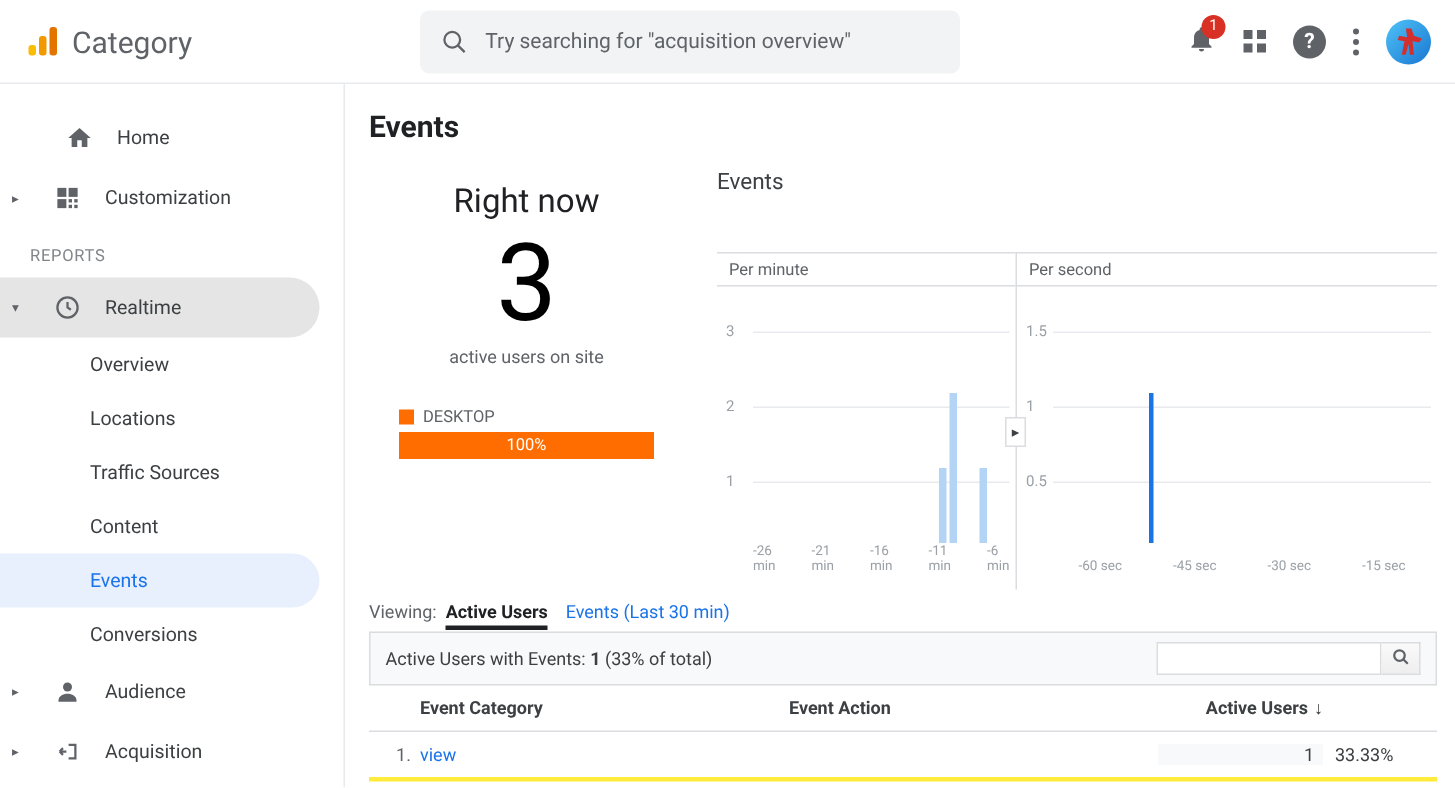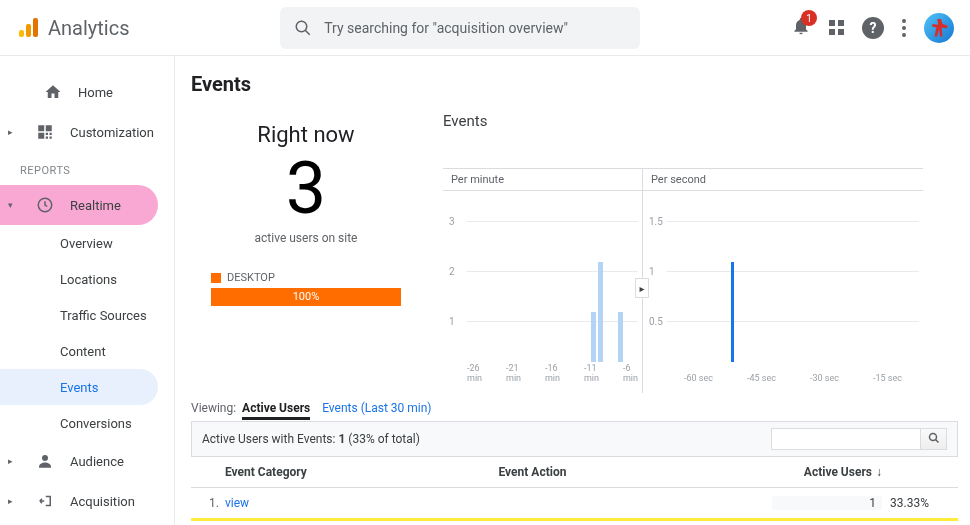--- a/index.html
+++ b/index.html
@@ -14,27 +14,27 @@
 .notif { position: relative; }
 .notif-badge { position: absolute; top: -6px; right: -6px; background: #d93025; color: #fff; width: 16px; height: 16px; border-radius: 50%; font-size: 10px; display: flex; align-items: center; justify-content: center; }
 .apps-icon { display: grid; grid-template-columns: repeat(2,6px); grid-template-rows: repeat(2,6px); gap: 3px; }
 .apps-icon span { background: #5f6368; }
 .help-icon { width: 22px; height: 22px; background: #5f6368; border-radius: 50%; color: #fff; display: flex; align-items: center; justify-content: center; font-size: 14px; font-weight: bold; }
 .kebab { display: flex; flex-direction: column; gap: 3px; }
 .kebab span { width: 4px; height: 4px; background: #5f6368; border-radius: 50%; }
 .avatar { width: 30px; height: 30px; border-radius: 50%; background: linear-gradient(135deg,#4fc3f7,#1976d2); display: flex; align-items: center; justify-content: center; }
 .avatar-runner { width: 18px; height: 18px; background: #d32f2f; clip-path: polygon(40% 0,60% 0,70% 30%,100% 40%,90% 55%,65% 50%,70% 100%,55% 100%,50% 60%,40% 100%,25% 100%,35% 50%,10% 45%,15% 30%,45% 35%); }
 .body { display: flex; height: calc(100% - 56px); }
-.sidebar { width: 175px; border-right: 1px solid #e8eaed; padding-top: 16px; overflow-y: auto; }
+.sidebar { width: 230px; border-right: 1px solid #e8eaed; padding-top: 16px; overflow-y: auto; }
 .nav-item { display: flex; align-items: center; height: 40px; padding: 0 20px; gap: 16px; cursor: pointer; color: #3c4043; }
 .nav-item.expand::before { content: "▸"; font-size: 9px; color: #5f6368; margin-left: -12px; width: 12px; }
 .nav-item.expanded::before { content: "▾"; }
 .nav-icon { width: 18px; height: 18px; display: flex; align-items: center; justify-content: center; color: #5f6368; }
 .nav-section-label { font-size: 11px; color: #80868b; padding: 12px 20px 8px; letter-spacing: 0.5px; }
-.nav-item.pill { background: #f9a8d4; border-radius: 0 20px 20px 0; margin-right: 16px; }
+.nav-item.pill { background: #e5e5e5; border-radius: 0 20px 20px 0; margin-right: 16px; }
 .subnav { padding-left: 60px; }
 .subnav-item { height: 36px; display: flex; align-items: center; cursor: pointer; color: #3c4043; }
 .subnav-item.active { background: #e8f0fe; color: #1a73e8; border-radius: 0 20px 20px 0; margin-right: 16px; padding-left: 60px; margin-left: -60px; }
 .main { flex: 1; overflow: auto; padding: 16px 12px 0 16px; }
 .page-title { font-size: 20px; font-weight: 700; color: #202124; margin-bottom: 16px; }
 .top-panels { display: flex; gap: 22px; }
 .right-now-panel { width: 230px; text-align: center; padding-top: 10px; }
 .right-now-panel h3 { font-size: 22px; font-weight: 400; color: #202124; }
 .big-num { font-size: 72px; font-weight: 400; color: #000; line-height: 1; margin: 6px 0; }
 .active-label { font-size: 12px; color: #5f6368; margin-bottom: 26px; }
@@ -77,21 +77,21 @@
 </head>
 <body>
 
 <div class="header">
   <div class="logo-wrap">
     <svg class="logo-svg" viewBox="0 0 24 24">
         <rect x="3" y="14" width="5" height="7" rx="2" fill="#fbbc04"></rect>
         <rect x="10" y="8" width="5" height="13" rx="2" fill="#f29900"></rect>
         <rect x="17" y="2" width="5" height="19" rx="2" fill="#e37400"></rect>
       </svg>
-    <span class="app-title">Analytics</span>
+    <span class="app-title">Category</span>
   </div>
   <div class="search-wrap">
     <div class="search-box">
       <svg width="18" height="18" viewBox="0 0 24 24" fill="none" stroke="#5f6368" stroke-width="2">
           <circle cx="10" cy="10" r="7"></circle>
           <line x1="21" y1="21" x2="15" y2="15"></line>
         </svg>
       <span style="color:#5f6368;font-size:14px;">Try searching for "acquisition overview"</span>
     </div>
   </div>

